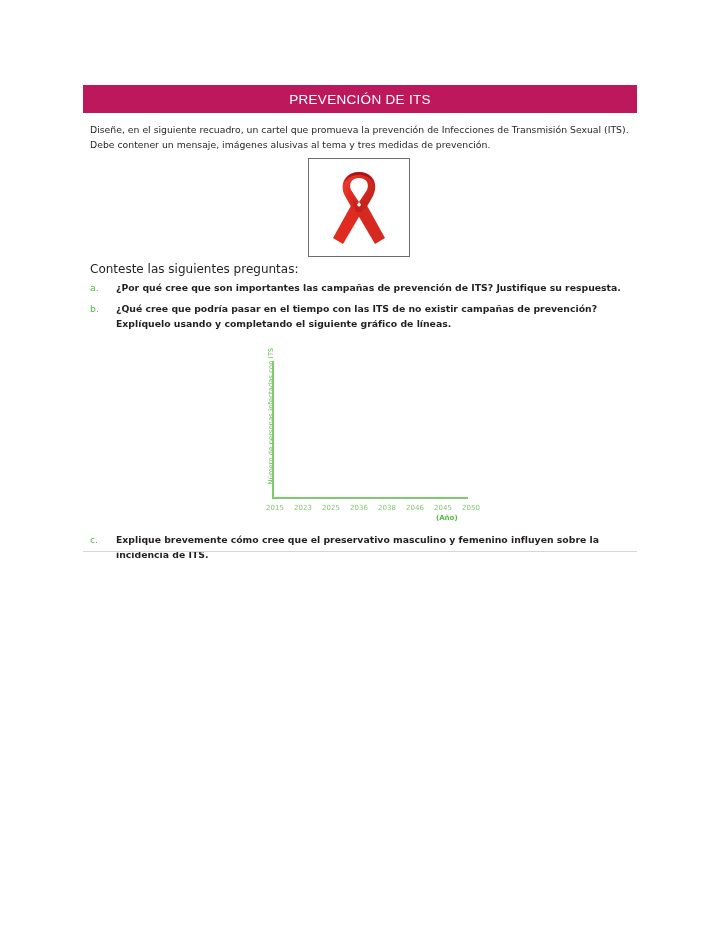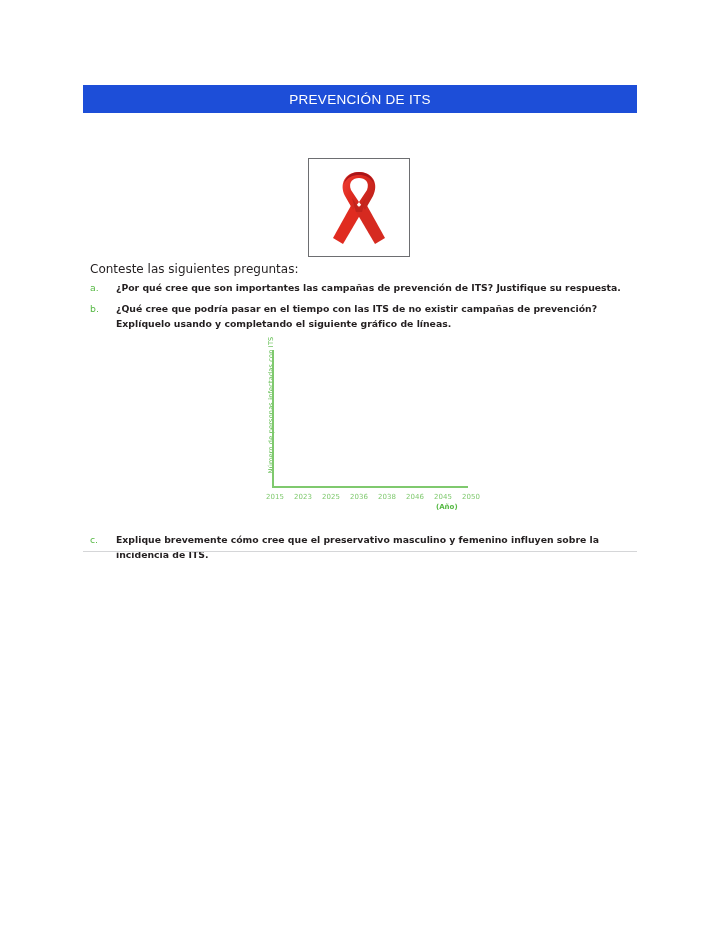--- a/index.html
+++ b/index.html
@@ -22,21 +22,21 @@
     height: 932px;
   }
 
   
   .header-bar {
     position: absolute;
     left: 83px;
     top: 85px;
     width: 554px;
     height: 28px;
-    background: #1d4ed8;
+    background: #be185d;
     display: flex;
     align-items: center;
     justify-content: center;
   }
   .header-title {
     color: #ffffff;
     font-size: 13.5px;
     font-family: "Liberation Sans", sans-serif;
     letter-spacing: 0.3px;
     font-weight: 400;
@@ -110,21 +110,21 @@
     line-height: 15px;
     color: #231f20;
     flex: 1;
     font-weight: bold;
   }
 
   
   .chart {
     position: absolute;
     left: 250px;
-    top: 345px;
+    top: 356px;
     width: 245px;
     height: 175px;
   }
   .chart-ylabel {
     position: absolute;
     left: -49px;
     top: 56px;
     width: 140px;
     text-align: center;
     transform: rotate(-90deg);
@@ -196,20 +196,22 @@
 </head>
 <body>
 
 <div class="page">
 
   <div class="header-bar">
     <div class="header-title">PREVENCIÓN DE ITS</div>
   </div>
 
   <div class="intro">
+    <p>Diseñe, en el siguiente recuadro, un cartel que promueva la prevención de Infecciones de Transmisión Sexual (ITS).</p>
+    <p>Debe contener un mensaje, imágenes alusivas al tema y tres medidas de prevención.</p>
   </div>
 
   <div class="poster-box">
     <div class="ribbon-wrap">
       <svg width="72" height="80" viewBox="0 0 72 80">
         <defs>
           <linearGradient id="ribGrad" x1="0" y1="0" x2="1" y2="0.6">
             <stop offset="0%" stop-color="#ef4136"></stop>
             <stop offset="45%" stop-color="#e02b20"></stop>
             <stop offset="100%" stop-color="#c1231c"></stop>

